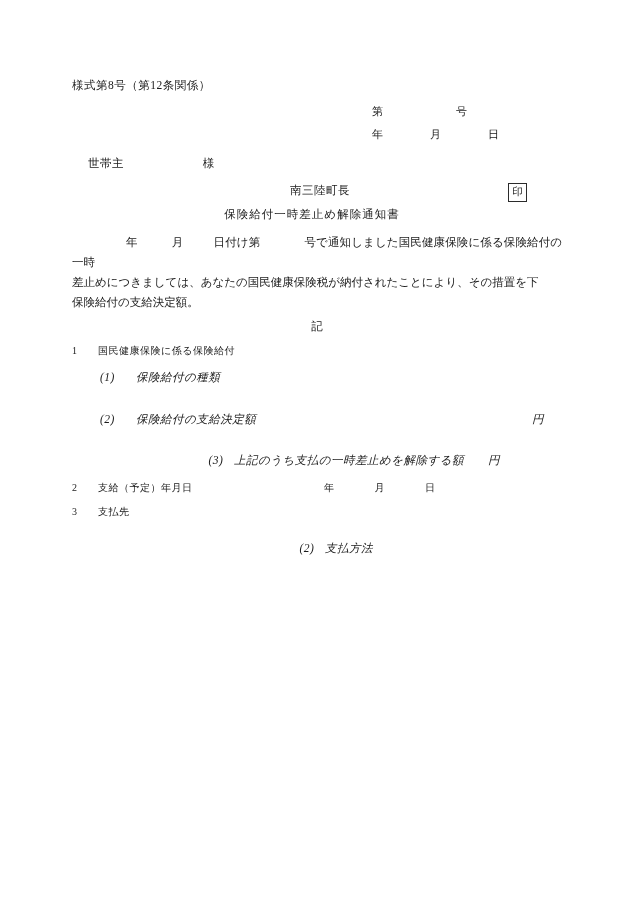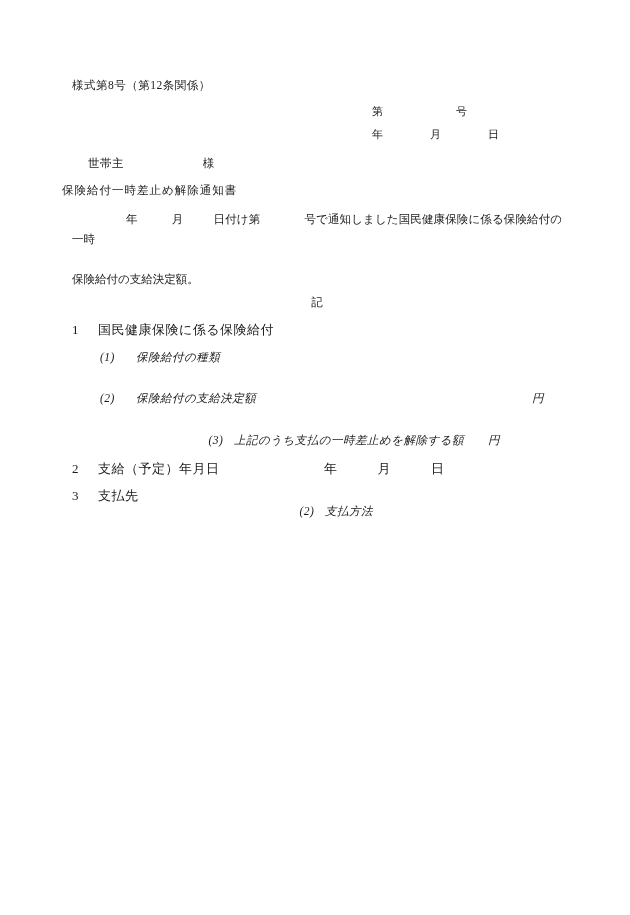--- a/index.html
+++ b/index.html
@@ -74,20 +74,21 @@
     width: 17px;
     height: 17px;
     border: 1px solid #2b2b2b;
     font-size: 10.5px;
     line-height: 16px;
     text-align: center;
     letter-spacing: 0;
   }
 
   .line-title {
+    text-align: center;
     margin-left: -10px;
     margin-bottom: 12px;
     font-size: 11.5px;
     letter-spacing: 1px;
   }
 
   .para {
     font-size: 11.5px;
     line-height: 1.75;
     text-align: justify;
@@ -98,21 +99,21 @@
   .para .gap-b { display: inline-block; width: 30px; }
   .para .gap-c { display: inline-block; width: 44px; }
 
   .line-ki {
     text-align: center;
     margin: 6px 0 14px 0;
     font-size: 11.5px;
   }
 
   .item {
-    font-size: 13px;
+    font-size: 10px;
     letter-spacing: 0.5px;
     margin-bottom: 16px;
     position: relative;
   }
   .item .num { display: inline-block; width: 26px; }
   .sub {
     font-size: 11.5px;
     letter-spacing: 0.5px;
     margin-left: 28px;
     margin-bottom: 30px;
@@ -159,26 +160,30 @@
       <span class="gap-md"></span>
       <span class="seg">日</span>
     </div>
 
     <div class="line-addressee">
       <span>世帯主</span>
       <span class="addressee-gap"></span>
       <span>様</span>
     </div>
 
+    <div class="line-issuer">
+      <span>南三陸町長</span>
+      <span class="seal">印</span>
+    </div>
 
     <div class="line-title">保険給付一時差止め解除通知書</div>
 
     <div class="para">
       <span class="indent"></span><span>年</span><span class="gap-a"></span><span>月</span><span class="gap-b"></span><span>日付け第</span><span class="gap-c"></span><span>号で通知しました国民健康保険に係る保険給付の一時</span><br>
-      <br>
+      <span>差止めにつきましては、あなたの国民健康保険税が納付されたことにより、その措置を下</span><br>
       <span>保険給付の支給決定額。</span>
     </div>
 
     <div class="line-ki">記</div>
 
     <div class="item">
       <span class="num">1</span><span>国民健康保険に係る保険給付</span>
     </div>
 
     <div class="sub">
@@ -195,21 +200,21 @@
       <span class="unit-yen2">円</span>
     </div>
 
     <div class="item" style="margin-bottom:14px">
       <span class="num">2</span><span>支給（予定）年月日</span>
       <span class="date-inline">
         <span>年</span><span class="gap-md"></span><span>月</span><span class="gap-md"></span><span>日</span>
       </span>
     </div>
 
-    <div class="item" style="margin-bottom:4px">
+    <div class="item" style="margin-bottom:26px">
       <span class="num">3</span><span>支払先</span>
     </div>
 
 
     <div class="sub tight">
       <span class="lbl">(2)</span><span>支払方法</span>
     </div>
 
   </div>
 </div>

